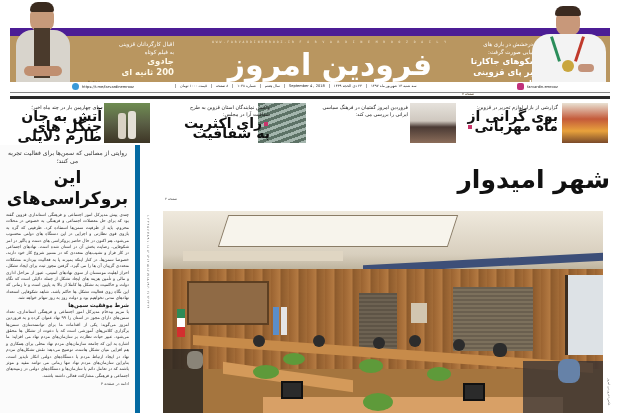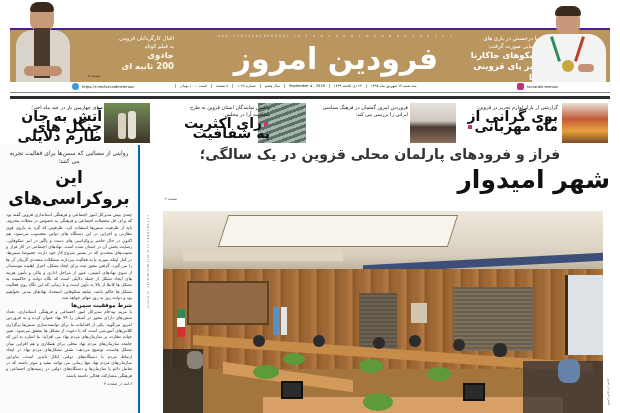--- a/index.html
+++ b/index.html
@@ -2,22 +2,22 @@
 <html><head>
 <meta charset="utf-8">
 <style>
   * { box-sizing: border-box; margin: 0; padding: 0; }
   html, body { width: 620px; height: 413px; overflow: hidden; background: #ffffff; }
   body { font-family: "DejaVu Sans", sans-serif; position: relative; direction: ltr; }
 
   .page { position: absolute; left: 0; top: 0; width: 620px; height: 413px; background: #fff; }
 
   
-  .masthead { position: absolute; left: 10px; top: 28px; width: 600px; height: 54px; background: #b99660; border-top: 2px solid #4c1d95; }
-  .mast-logo { position: absolute; left: 186px; top: 3px; width: 280px; height: 48px; text-align: center; }
+  .masthead { position: absolute; left: 10px; top: 28px; width: 600px; height: 54px; background: #b99660; border-top: 8px solid #4c1d95; }
+  .mast-logo { position: absolute; left: 180px; top: 3px; width: 280px; height: 48px; text-align: center; }
   .mast-logo .url-strip { font-size: 3px; color: #f2e6cf; letter-spacing: 2px; height: 6px; line-height: 6px; white-space: nowrap; overflow: hidden; font-family: "DejaVu Sans Mono", monospace; }
   .mast-logo .logo-text { font-family: "DejaVu Sans", sans-serif; font-weight: bold; font-size: 30px; color: #ffffff; line-height: 40px; direction: rtl; letter-spacing: 1px; }
 
   .teaser-left { position: absolute; left: 78px; top: 4px; width: 86px; direction: rtl; text-align: right; color: #fff; }
   .teaser-left .kicker { font-size: 5.5px; line-height: 8px; }
   .teaser-left .title { font-size: 8.5px; font-weight: bold; line-height: 11px; color: #fff9e8; }
   .teaser-left .pageref { font-size: 3.5px; color: #3b2a10; margin-top: 2px; text-align: left; }
 
   .teaser-right { position: absolute; left: 452px; top: 4px; width: 76px; direction: rtl; text-align: right; color: #fff; }
   .teaser-right .kicker { font-size: 5.5px; line-height: 8px; }
@@ -40,21 +40,21 @@
   .datebar .cells span { padding: 0 4px; border-left: 1px solid #aaa; }
 
   .rule { position: absolute; left: 10px; top: 96px; width: 600px; height: 3px; background: #2c2c2c; }
   .t-item { position: absolute; top: 101px; height: 42px; direction: rtl; text-align: right; }
   .t-item .kicker { font-size: 5px; line-height: 7px; color: #222; }
   .t-item .title { font-size: 14px; font-weight: bold; line-height: 10px; color: #111; }
   .bullet { display: inline-block; width: 4px; height: 4px; background: #c9356b; margin: 0 2px; vertical-align: middle; }
   .thumb { position: absolute; top: 103px; height: 40px; overflow: hidden; }
 
   
-  .leftcol { position: absolute; left: 0; top: 145px; width: 140px; height: 268px; background: #fbfbfb; border-right: 2px solid #0369a1; padding: 4px 6px; direction: rtl; text-align: right; }
+  .leftcol { position: absolute; left: 0; top: 145px; width: 140px; height: 268px; background: #fbfbfb; border-right: 5px solid #0369a1; padding: 4px 6px; direction: rtl; text-align: right; }
   .leftcol .kicker { font-size: 6px; line-height: 8px; text-align: center; color: #333; }
   .leftcol .title { font-size: 17px; font-weight: bold; line-height: 21px; text-align: center; color: #111; margin: 2px 0 3px; }
   .leftcol .body { font-size: 4.3px; line-height: 6.4px; color: #333; text-align: justify; }
   .leftcol .subhead { font-size: 5.5px; font-weight: bold; color: #111; line-height: 7px; }
   .leftcol .cont { font-size: 4px; color: #444; margin-top: 2px; }
 
   
   .main-kicker { position: absolute; left: 150px; top: 146px; width: 460px; font-size: 14px; color: #333; direction: rtl; text-align: center; font-weight: bold; }
   .main-title { position: absolute; left: 150px; top: 165px; width: 460px; font-size: 25px; font-weight: bold; color: #111; direction: rtl; text-align: right; line-height: 30px; }
   .pageref-main { position: absolute; left: 165px; top: 197px; font-size: 3.5px; color: #444; direction: rtl; }
@@ -160,21 +160,20 @@
     <div class="kicker">روایتی از مصائبی که سمن‌ها برای فعالیت تجربه می کنند؛</div>
     <div class="title">
       <div>این بروکراسی‌های</div>
     </div>
     <div class="body">چندی پیش مدیرکل امور اجتماعی و فرهنگی استانداری قزوین گفته بود که برای حل معضلات اجتماعی و فرهنگی به خصوص در محلات محروم، باید از ظرفیت سمن‌ها استفاده کرد. ظرفیتی که گره به بازوی قوی نظارتی و اجرایی در این دستگاه های دولتی محسوب می‌شود، هم اکنون در حال حاضر بروکراسی های دست و پاگیر در امر شکوفایی، رضایت بخش آن در استان شده است. نهادهای اجتماعی در کار فراز و نشیب‌های متعددی که در مسیر شروع کار خود دارند، خصوصا سمن‌ها، در کنار اینکه بمیرند یا به فعالیت بپردازند مشکلات متعددی گریبان آن ها را می گیرد. گرفتن مجوز ثبت برای ایجاد تشکل، احراز اهلیت موسسان از سوی نهادهای امنیتی، عبور از مراحل اداری و مالی و تأمین هزینه های ایجاد تشکل از جمله دلایلی است که نگاه دولت و حاکمیت به تشکل ها کاملا از بالا به پایین است و تا زمانی که این نگاه روی فعالیت تشکل ها حاکم باشد، شاهد شکوفایی استعداد نهادهای مدنی نخواهیم بود و دولت روز به روز تنهاتر خواهد شد.</div>
     <div class="subhead">شرط موفقیت سمن‌ها</div>
     <div class="body">با مریم بیدخام مدیرکل امور اجتماعی و فرهنگی استانداری، تعداد سمن‌های دارای مجوز در استان را ۹۹ نهاد عنوان کرده و به فروردین امروز می‌گوید: یکی از اقدامات ما برای توانمندسازی سمن‌ها برگزاری کلاس‌های آموزشی است که با دعوت از تشکل ها محقق می‌شود. عبیر حیات نظارت بر سازمان‌های مردم نهاد می افزاید: ما اشاره به این که جامعه سازمان‌های مردم نهاد محلی برای همکاری و هم افزایی میان تشکل هاست، توضیح می‌دهد: نقش تشکل‌های مردم نهاد در ایجاد ارتباط مردم با دستگاه‌های دولتی انکار ناپذیر است، بنابراین سازمان‌های مردم نهاد تنها زمانی می توانند مفید و موثر باشند که در تعامل دائم با سازمان‌ها و دستگاه‌های دولتی در زمینه‌های اجتماعی و فرهنگی مشارکت فعالی داشته باشند.</div>
     <div class="cont">ادامه در صفحه ۲</div>
   </div>
 
-  <div class="main-kicker">فراز و فرودهای پارلمان محلی قزوین در یک سالگی؛</div>
   <div class="main-title">شهر امیدوار</div>
   <div class="pageref-main">صفحه ۲</div>
   <div class="vtext">۱ ۲ ۳ ۴ ۵ ۶ ۷ ۸ ۹ ۱۰ ۱۱ ۱۲ ۱۳ ۱۴ ۱۵ ۱۶ ۱۷ ۱۸ ۱۹ ۲۰ ۲۱ ۲۲ ۲۳ ۲۴</div>
 
   <div class="photo">
 
     <div class="shape" style="left:0;top:0;width:440px;height:62px;background:linear-gradient(180deg,#efe9dd 0%,#d8cfbe 70%,#b8ad96 100%);"></div>
     <div class="shape" style="left:60px;top:4px;width:230px;height:32px;background:#f7f4ec;border:1px solid #8a7c66;transform:skewX(-18deg);"></div>
     <div class="shape" style="left:20px;top:40px;width:160px;height:10px;background:#e0d6c3;"></div>
     <div class="shape" style="left:200px;top:48px;width:240px;height:8px;background:#3d4f78;transform:skewY(-3deg);"></div>

